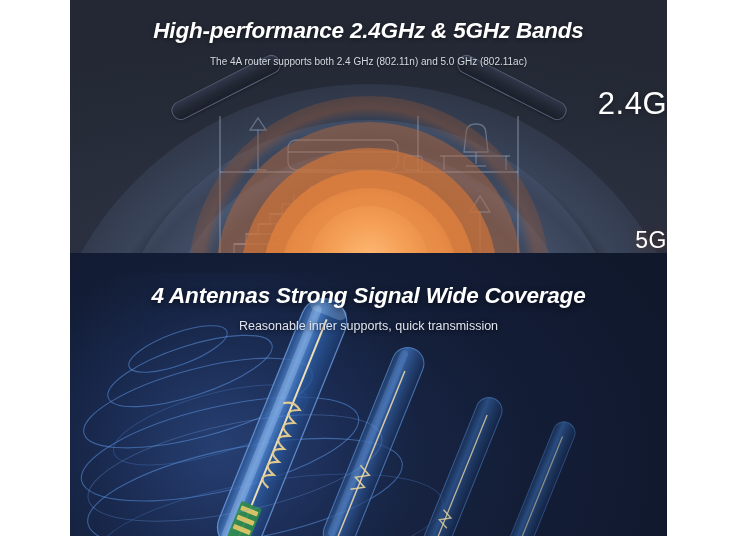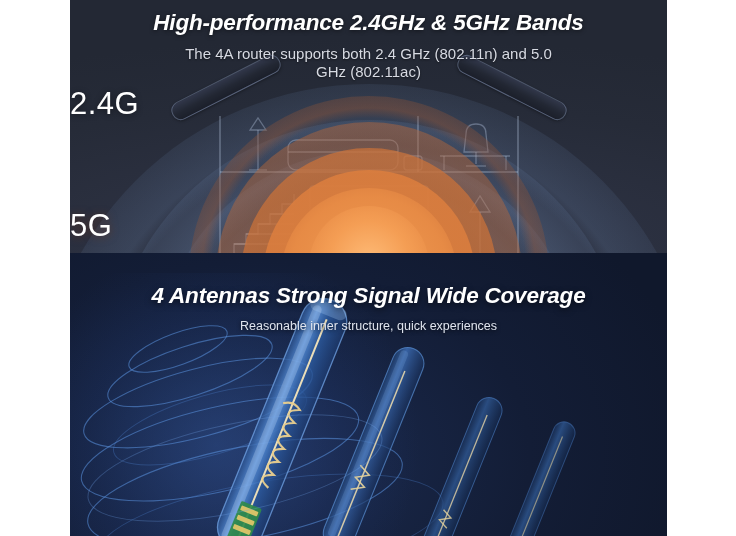--- a/index.html
+++ b/index.html
@@ -58,34 +58,34 @@
 
   
   .ant{position:absolute;width:118px;height:17px;border-radius:9px;
        background:linear-gradient(180deg,#31374a 0%,#222733 55%,#1b1f2a 100%);
        border:1px solid rgba(150,168,200,.40);
        box-shadow:0 1px 3px rgba(0,0,0,.35);}
   .ant-l{left:96px;top:78px;transform:rotate(-27deg);transform-origin:50% 50%;}
   .ant-r{left:382px;top:78px;transform:rotate(27deg);transform-origin:50% 50%;}
 
   
-  .lbl{position:absolute;left:0;width:597px;text-align:left;color:#ffffff;
+  .lbl{position:absolute;left:0;width:597px;text-align:right;color:#ffffff;
        font-weight:400;letter-spacing:.5px;}
   .lbl-24{top:86px;font-size:31px;text-shadow:0 1px 6px rgba(0,0,0,.45);}
-  .lbl-5g{top:208px;font-size:31px;text-shadow:0 1px 8px rgba(120,50,10,.55);}
+  .lbl-5g{top:227px;font-size:23px;text-shadow:0 1px 8px rgba(120,50,10,.55);}
 
   .head-wrap{position:absolute;left:0;top:0;width:597px;z-index:6;text-align:center;}
   .h1{
-    margin:0;padding-top:10px;
+    margin:0;padding-top:18px;
     font-size:22.5px;font-weight:bold;font-style:italic;color:#ffffff;
     letter-spacing:-.2px;text-shadow:0 1px 4px rgba(0,0,0,.5);
   }
   .body-copy{
     margin:9px auto 0;width:400px;
-    font-size:15px;line-height:17.5px;color:#d7dae2;
+    font-size:10px;line-height:17.5px;color:#d7dae2;
     text-shadow:0 1px 2px rgba(0,0,0,.5);
     text-align:center;
   }
   .body-copy span{display:block;}
 
   
   .sec-ant{
     position:absolute;left:0;top:253px;width:597px;height:283px;
     background:
       radial-gradient(75% 115% at 32% 72%, #1d2c52 0%, #172443 32%, #131d36 60%, #10182c 100%);
@@ -265,18 +265,18 @@
           </g>
 
           <g fill="none" stroke="#6fa3e8" stroke-opacity=".30" stroke-width="1">
             <ellipse cx="165" cy="215" rx="150" ry="44" transform="rotate(-12 165 215)"></ellipse>
           </g>
         </svg>
       </div>
 
       <div class="head2-wrap">
         <h2 class="h2">4 Antennas Strong Signal Wide Coverage</h2>
-        <p class="sub2">Reasonable inner structure, quick experiences</p>
+        <p class="sub2">Reasonable inner supports, quick transmission</p>
       </div>
     </section>
 
   </div>
 </div>
 
 </body></html>

